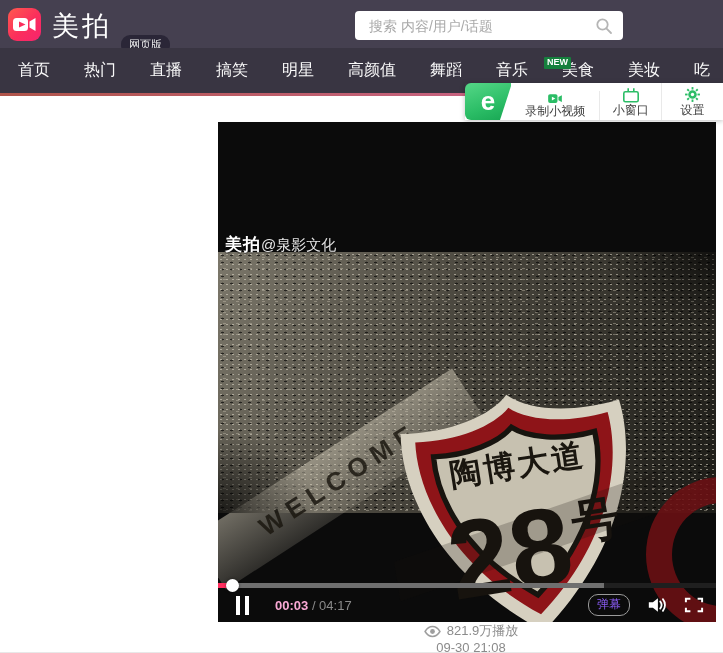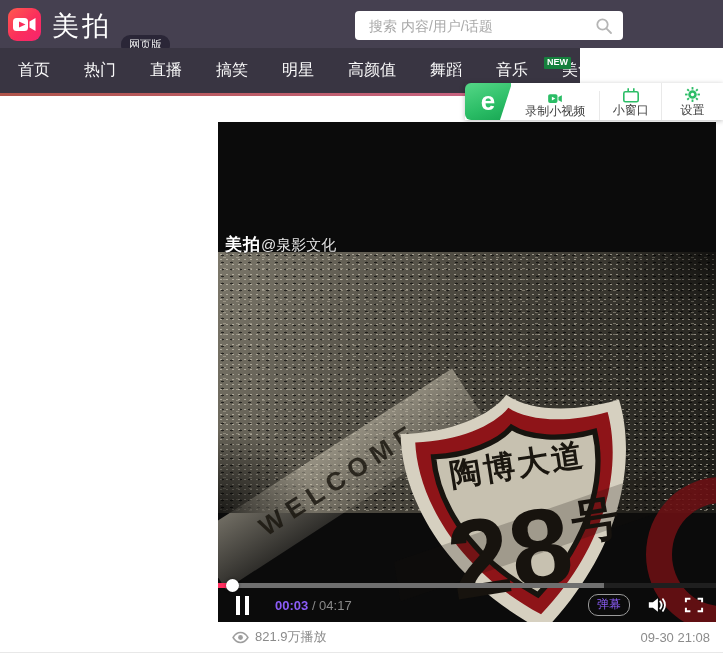--- a/index.html
+++ b/index.html
@@ -18,21 +18,21 @@
                border-top-color:#2a2637; border-left-color:#2a2637; transform:skewX(-20deg); }
   .search-box { position:absolute; left:355px; top:11px; width:268px; height:29px; background:#fff;
                 border-radius:4px; display:flex; align-items:center; }
   .search-input { flex:1; border:none; outline:none; background:transparent; font-size:14px;
                   padding:0 8px 0 14px; color:#444;
                   font-family:"Liberation Sans","DejaVu Sans",sans-serif; }
   .search-input::placeholder { color:#a9a9a9; }
   .search-icon { margin-right:10px; display:flex; }
 
   
-  .nav { position:absolute; left:0; top:48px; width:580px; height:45px; background:#393542; overflow:hidden;text-align:right; }
+  .nav { position:absolute; left:0; top:48px; width:723px; height:45px; background:#393542; overflow:hidden;text-align:right; }
   .nav-inner { display:flex; gap:34px; padding-left:18px; align-items:center; height:45px; }
   .nav-item { color:#fafafa; font-size:16px; white-space:nowrap; position:relative; cursor:pointer; }
   .nav-new { position:absolute; left:-18px; top:-3px; background:#15803d; color:#fff; font-size:9px;
              font-weight:bold; padding:1px 3px 2px; border-radius:1px; line-height:1; }
   .nav-underline { position:absolute; left:0; top:93px; width:723px; height:3px;
              background:linear-gradient(90deg,#b0544a 0%,#c05f70 45%,#d2679b 100%); }
 
   
   .plugin-bar { position:absolute; left:465px; top:83px; width:258px; height:37px; display:flex;
                 box-shadow:0 1px 5px rgba(0,0,0,.25); z-index:20; }
@@ -83,29 +83,29 @@
   .prog-buffered { position:absolute; left:0; top:0; height:5px; background:#6f6f6f; }
   .prog-played { position:absolute; left:0; top:0; height:5px; background:#ff2e5e; }
   .prog-knob { position:absolute; right:-7px; top:-4px; width:13px; height:13px; border-radius:50%;
                background:#fff; box-shadow:0 0 3px rgba(0,0,0,.5); }
 
   
   .ctrl { position:absolute; left:0; top:466px; width:498px; height:34px; display:flex; align-items:center; }
   .pause-btn { margin-left:18px; display:flex; gap:5px; cursor:pointer; }
   .pause-btn i { display:block; width:4px; height:19px; background:#fff; }
   .time { margin-left:26px; font-size:13px; color:#8a8a8a; }
-  .time .cur { color:#8b5cf6; font-weight:bold; }
+  .time .cur { color:#f9a8d4; font-weight:bold; }
   .ctrl-right { margin-left:auto; display:flex; align-items:center; gap:16px; margin-right:12px; }
   .danmaku { border:1px solid #9a9a9a; color:#8b5cf6; border-radius:10px; font-size:12px;
              padding:1px 8px 2px; cursor:pointer; }
   .icon-btn { display:flex; cursor:pointer; }
 
   
   .info-row { position:absolute; left:218px; top:622px; width:498px; height:30px; background:#fff;
-              display:flex; align-items:center; justify-content:space-between; padding:0 6px 0 14px; }
+              display:flex; align-items:center; justify-content:space-between; padding:0 6px 0 14px;flex-direction:column; }
   .views { display:flex; align-items:center; gap:6px; color:#8b8b8b; font-size:13px; }
   .date { color:#8b8b8b; font-size:13px; }
   .bottom-line { position:absolute; left:0; bottom:0; width:723px; height:1px; background:#e8e8e8; }
 </style>
 </head>
 <body>
 
 <div class="header">
   <div class="logo-box">
     <svg width="33" height="33" viewBox="0 0 33 33">

